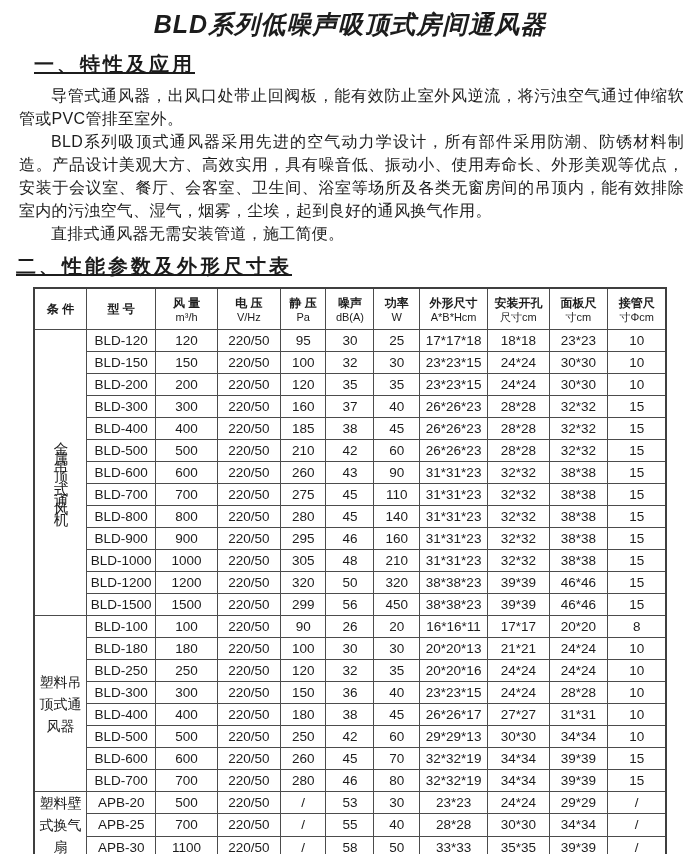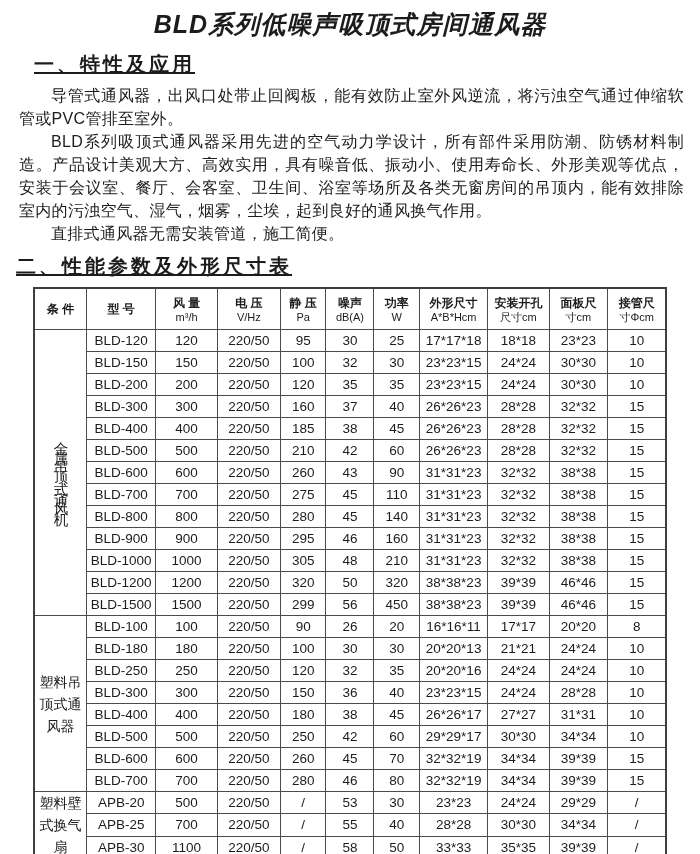--- a/index.html
+++ b/index.html
@@ -373,21 +373,21 @@
           <td>31*31</td>
           <td>10</td>
         </tr>
         <tr>
           <td>BLD-500</td>
           <td>500</td>
           <td>220/50</td>
           <td>250</td>
           <td>42</td>
           <td>60</td>
-          <td>29*29*17</td>
+          <td>29*29*13</td>
           <td>30*30</td>
           <td>34*34</td>
           <td>10</td>
         </tr>
         <tr>
           <td>BLD-600</td>
           <td>600</td>
           <td>220/50</td>
           <td>260</td>
           <td>45</td>

